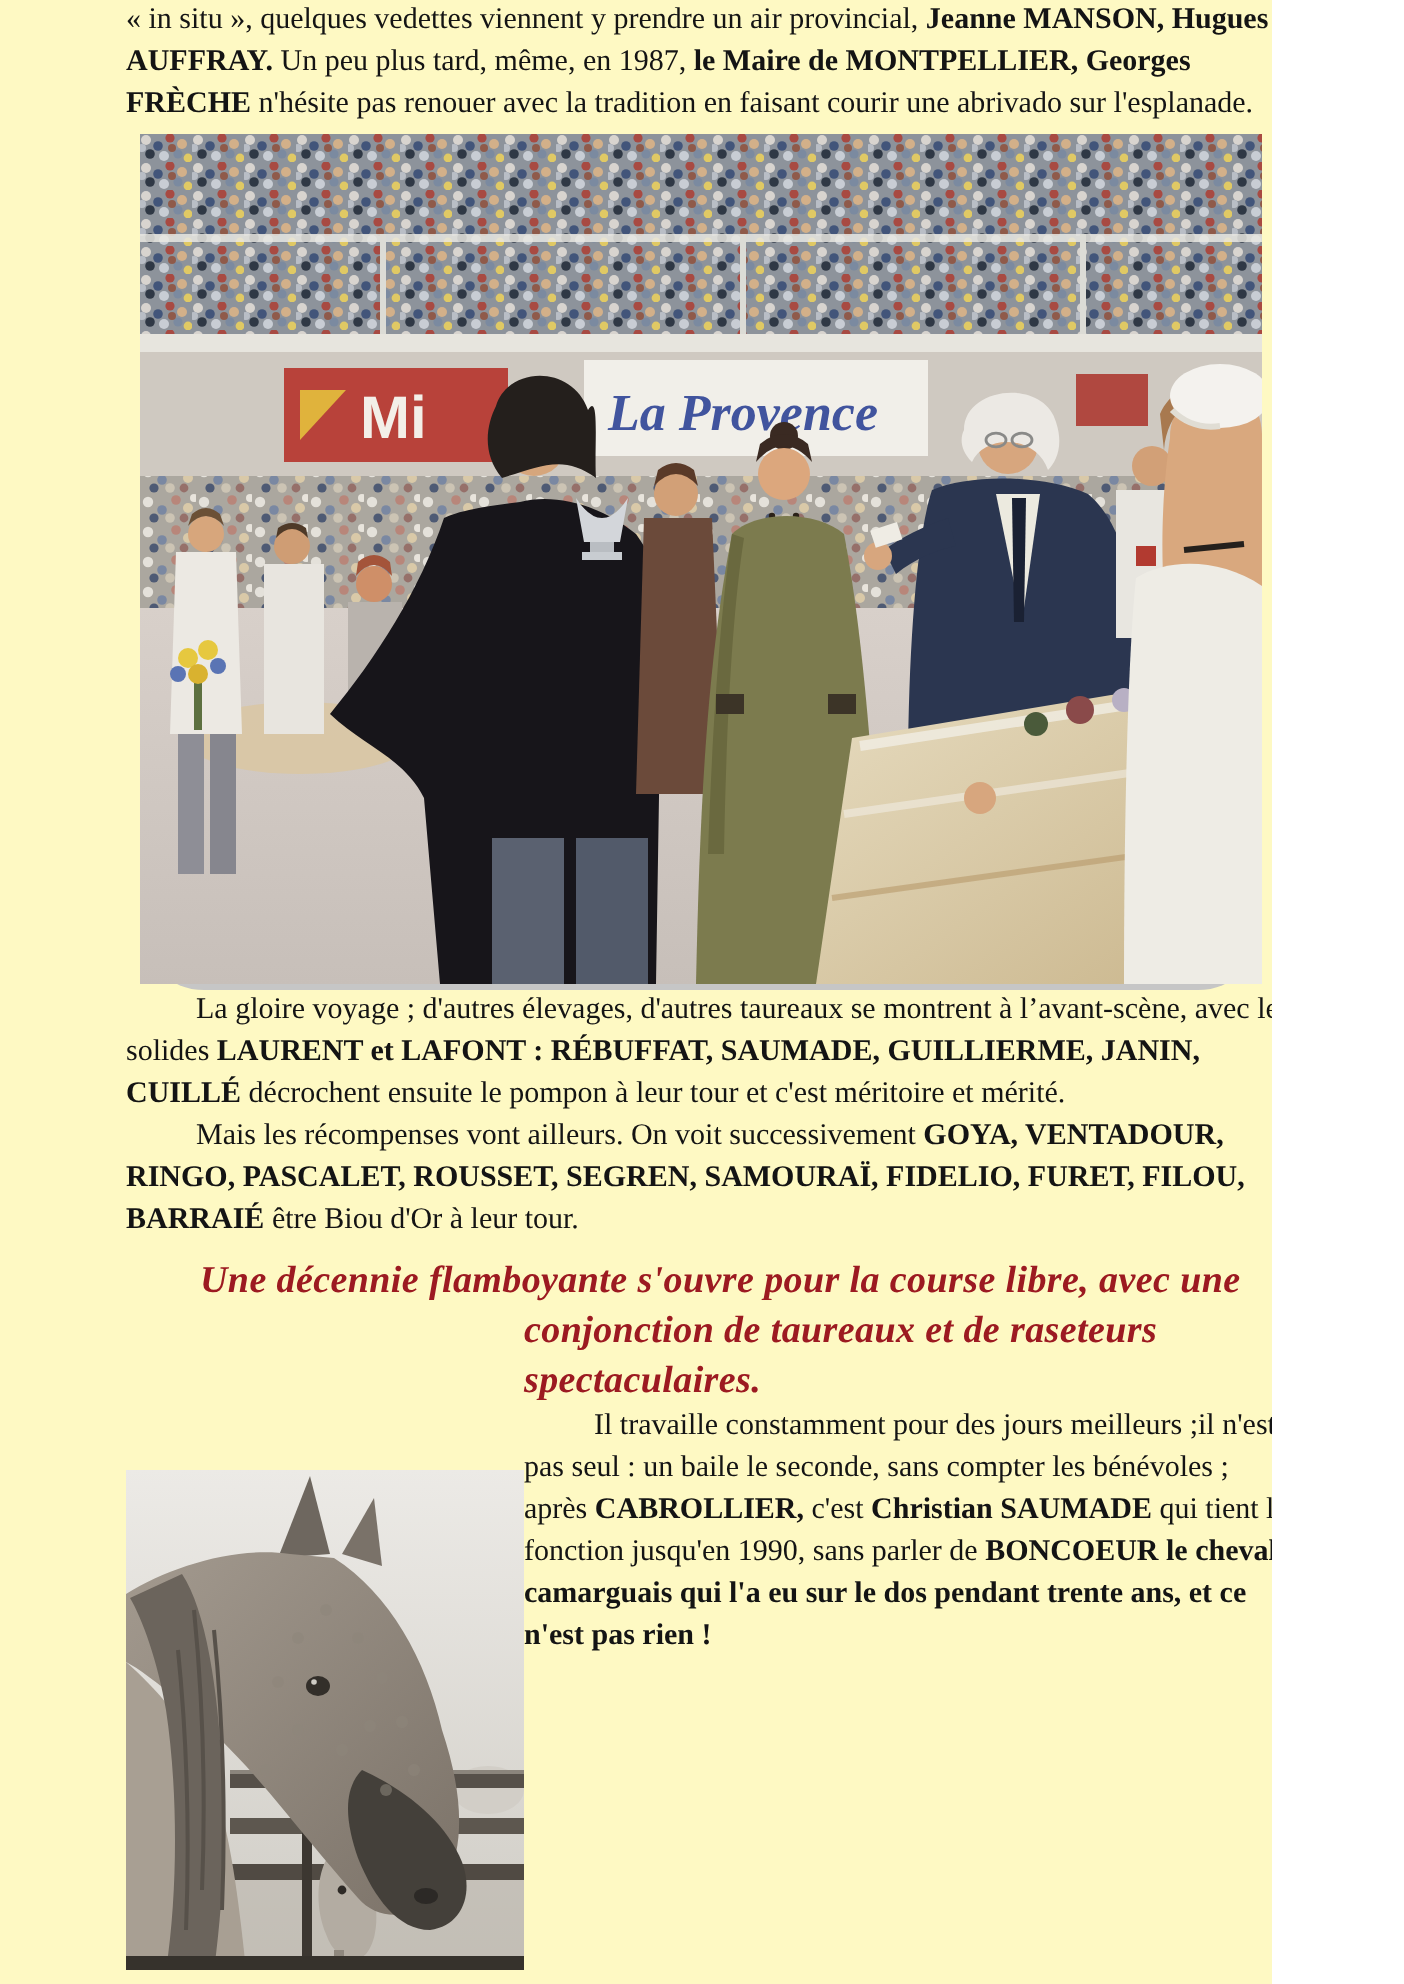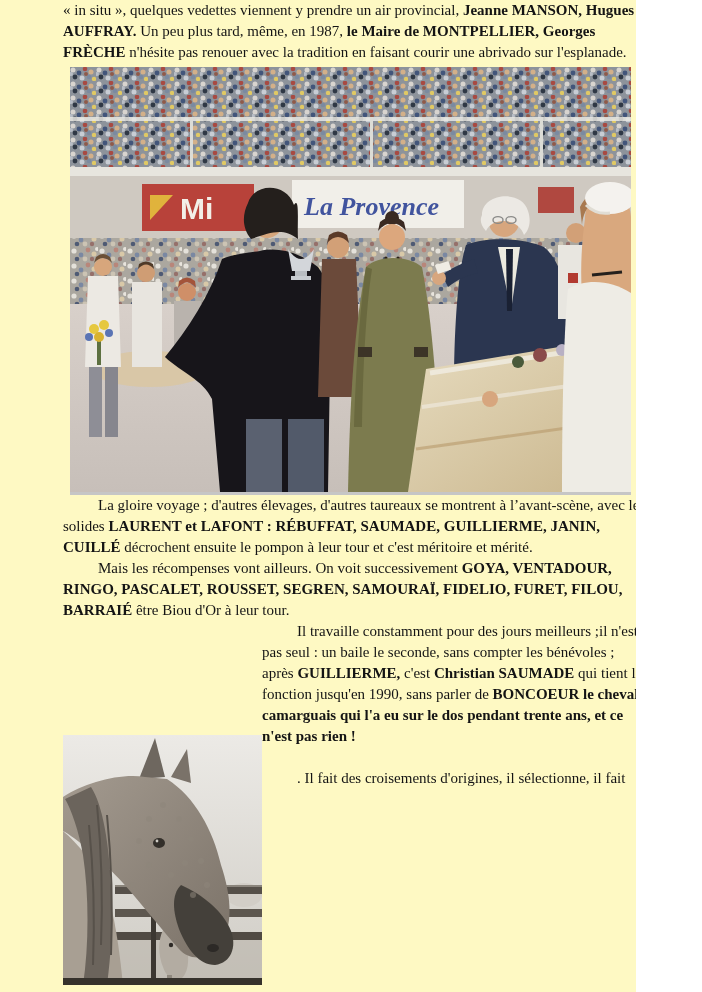--- a/index.html
+++ b/index.html
@@ -6,21 +6,21 @@
   .page{
     position:relative;width:636px;height:992px;background:#fef9c3;overflow:hidden;
     font-family:"Liberation Serif","DejaVu Serif",serif;color:#141414;
   }
   .content{position:absolute;left:63px;top:0;width:585px;}
   p.body{font-size:15px;line-height:21px;margin:0;text-align:left;}
   p.body b{font-weight:bold;}
   .p1{margin-top:46px;}
   .p2{margin-top:13px;text-indent:35px;}
   .p3{margin-top:9px;text-indent:35px;}
-  .figure-arena{margin:4px 0 0 7px;width:561px;height:425px;line-height:0;border-bottom:3px solid #c6c6c6;}
+  .figure-arena{margin:4px 0 0 7px;width:561px;height:425px;line-height:0;border-bottom:3px solid #c6c6c6;border-radius:32px;}
   h2.red-heading{
     margin:7px 0 0 0;font-size:19px;line-height:25px;font-style:italic;font-weight:bold;
     color:#9c1a21;padding-left:199px;text-indent:-162px;letter-spacing:.2px;
   }
   .aside{margin-left:199px;width:386px;}
   .aside p{text-indent:35px;}
   .aside .last{margin-top:21px;}
   .figure-horse{position:absolute;left:63px;top:735px;width:199px;height:250px;line-height:0;}
   svg{display:block;}
 </style>
@@ -194,24 +194,24 @@
           <path d="M522,208 L552,205" stroke="#25201c" stroke-width="3" fill="none"></path>
           <path d="M498,222 C494,260 492,340 492,425 L561,425 L561,226 C540,212 514,212 498,222 Z" fill="#eeece5"></path>
         </g>
       </svg>
     </div>
 
     <p class="body p3"><span>La gloire voyage ; d'autres élevages, d'autres taureaux se montrent à l’avant-scène, avec les solides </span><b>LAURENT et LAFONT  : RÉBUFFAT, SAUMADE, GUILLIERME, JANIN, CUILLÉ</b><span> décrochent ensuite le pompon à leur tour et c'est méritoire et mérité.</span></p>
 
     <p class="body p2"><span>Mais les récompenses vont ailleurs. On voit successivement </span><b>GOYA, VENTADOUR, RINGO, PASCALET, ROUSSET, SEGREN, SAMOURAÏ, FIDELIO, FURET, FILOU, BARRAIÉ</b><span> être Biou d'Or à leur tour.</span></p>
 
+    <h2 class="red-heading">Une décennie flamboyante s'ouvre pour la course libre, avec une conjonction de taureaux et de raseteurs spectaculaires.</h2>
 
     <div class="aside">
-      <p class="body"><span>Il travaille constamment pour des jours meilleurs ;il n'est pas seul : un baile le seconde, sans compter les bénévoles ; après </span><b>GUILLIERME,</b><span> c'est </span><b>Christian SAUMADE</b><span> qui tient la fonction jusqu'en 1990, sans parler de </span><b>BONCOEUR le cheval camarguais qui  l'a eu sur le dos pendant trente ans, et ce n'est pas rien !</b></p>
-      <p class="body last"><span>. Il fait des croisements d'origines, il sélectionne, il fait</span></p>
+      <p class="body"><span>Il travaille constamment pour des jours meilleurs ;il n'est pas seul : un baile le seconde, sans compter les bénévoles ; après </span><b>CABROLLIER,</b><span> c'est </span><b>Christian SAUMADE</b><span> qui tient la fonction jusqu'en 1990, sans parler de </span><b>BONCOEUR le cheval camarguais qui  l'a eu sur le dos pendant trente ans, et ce n'est pas rien !</b></p>
     </div>
   </div>
 
   <div class="figure-horse">
     <svg viewBox="0 0 199 250" width="199" height="250">
       <defs>
         <linearGradient id="hbg" x1="0" y1="0" x2="0" y2="1">
           <stop offset="0" stop-color="#eceae6"></stop>
             <stop offset="1" stop-color="#cfccc5"></stop>
         </linearGradient>

